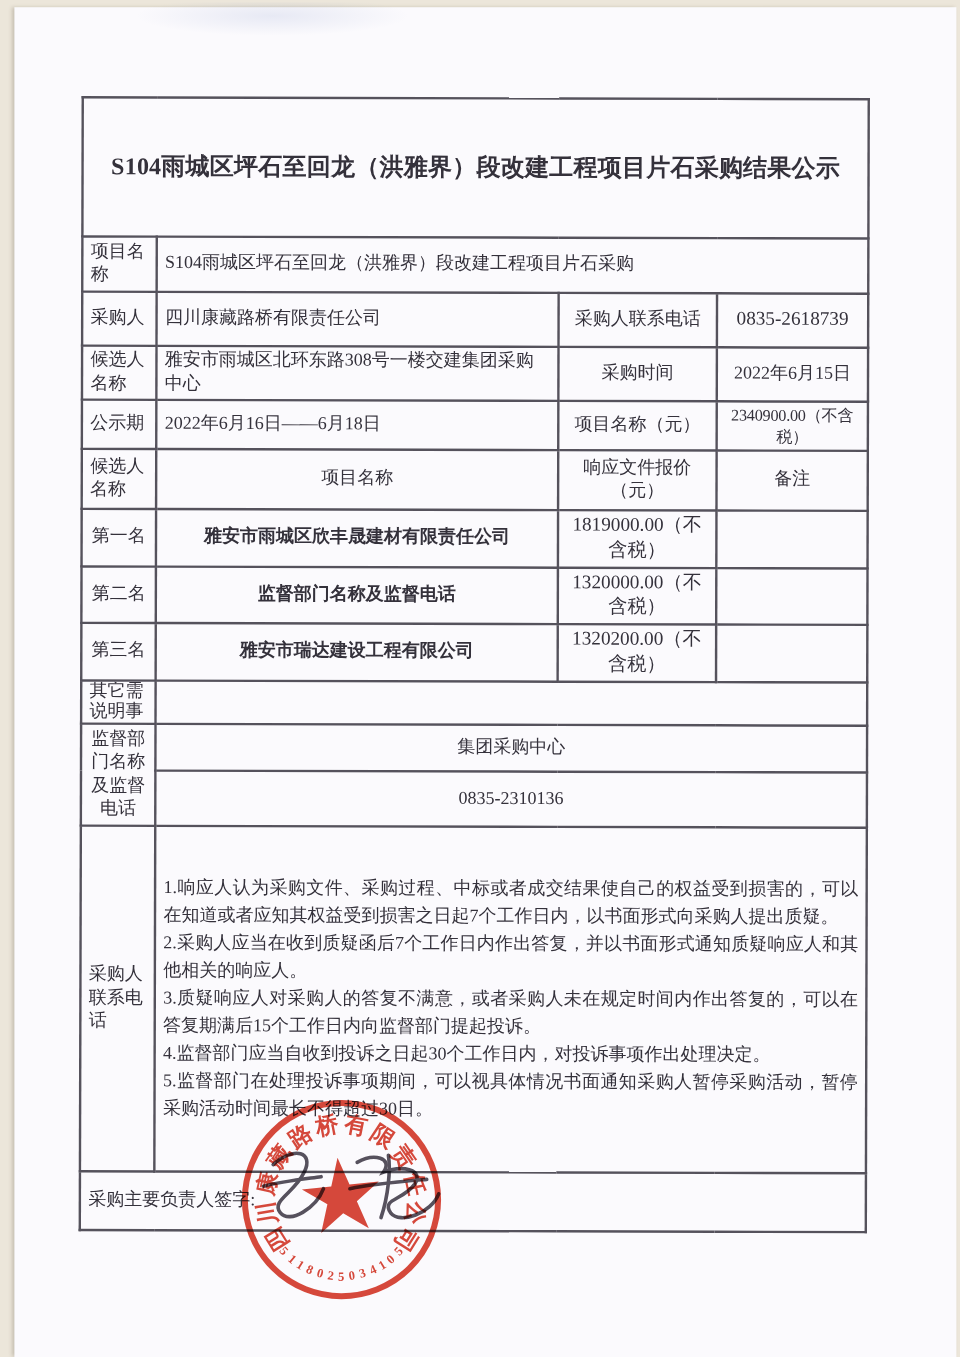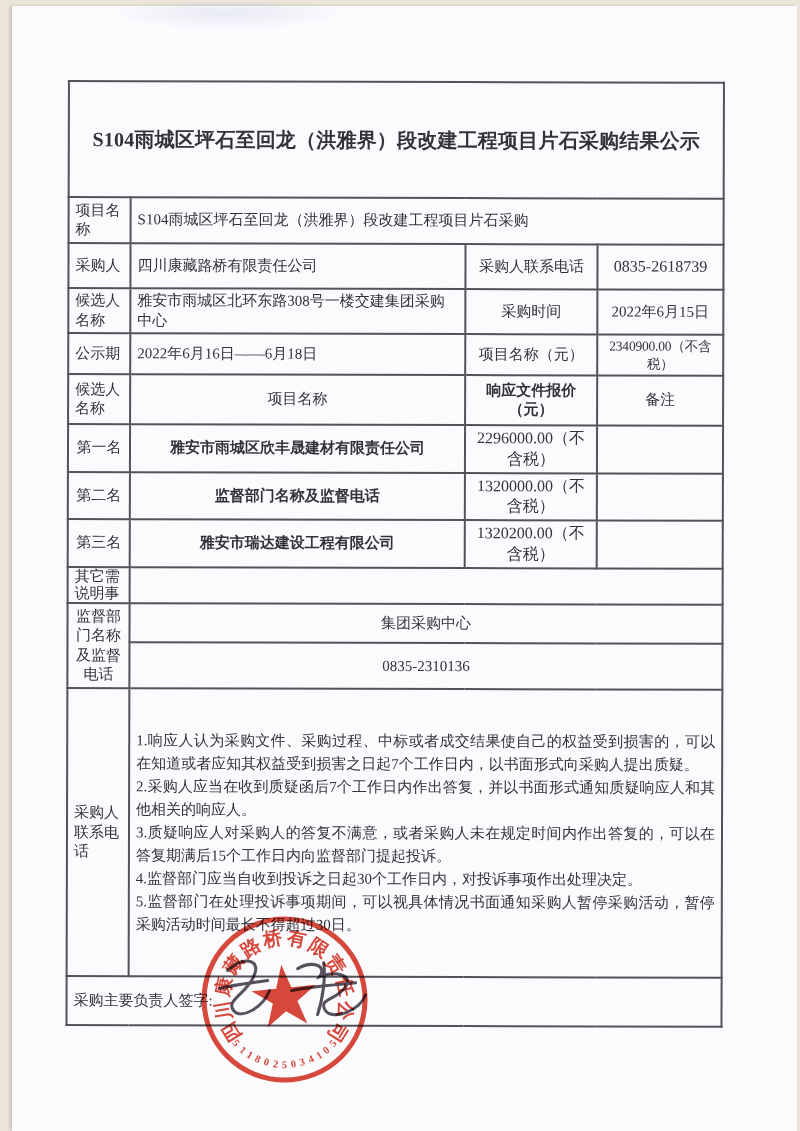--- a/index.html
+++ b/index.html
@@ -32,21 +32,21 @@
     line-height:1.3;
     overflow:hidden;
   }
   td.title-cell{
     text-align:center;font-weight:bold;font-size:20px;letter-spacing:.2px;
   }
   td.lbl{text-align:left;}
   td.ctr{text-align:center;}
   td.num{font-size:16px;text-align:center;}
   td.num-sm{font-size:13.5px;text-align:center;letter-spacing:-0.2px;}
-  td.prewrap{white-space:pre-line;font-weight:bold;}
+  td.prewrap{white-space:pre-line;}
   td.name-cell{text-align:center;font-weight:600;}
   td.bold-val{font-weight:400;}
   td.objection-body{padding:6px 10px;font-size:15px;}
   .obj-item{line-height:23px;text-align:justify;}
   td.sig-row{padding-left:8px;}
   
   .seal{
     position:absolute;left:190px;top:908px;width:170px;height:170px;
     mix-blend-mode:multiply;opacity:.93;
   }
@@ -106,21 +106,21 @@
       <tr style="height:50px">
         <td class="lbl">候选人名称</td>
         <td class="ctr">项目名称</td>
         <td class="ctr prewrap">响应文件报价
 （元）</td>
         <td class="ctr">备注</td>
       </tr>
       <tr style="height:45px">
         <td class="ctr">第一名</td>
         <td class="name-cell">雅安市雨城区欣丰晟建材有限责任公司</td>
-        <td class="num">2296000.00（不含税）</td>
+        <td class="num">1819000.00（不含税）</td>
         <td class="ctr"></td>
       </tr>
       <tr style="height:46px">
         <td class="ctr">第二名</td>
         <td class="name-cell">监督部门名称及监督电话</td>
         <td class="num">1320000.00（不含税）</td>
         <td class="ctr"></td>
       </tr>
       <tr style="height:45px">
         <td class="ctr">第三名</td>

